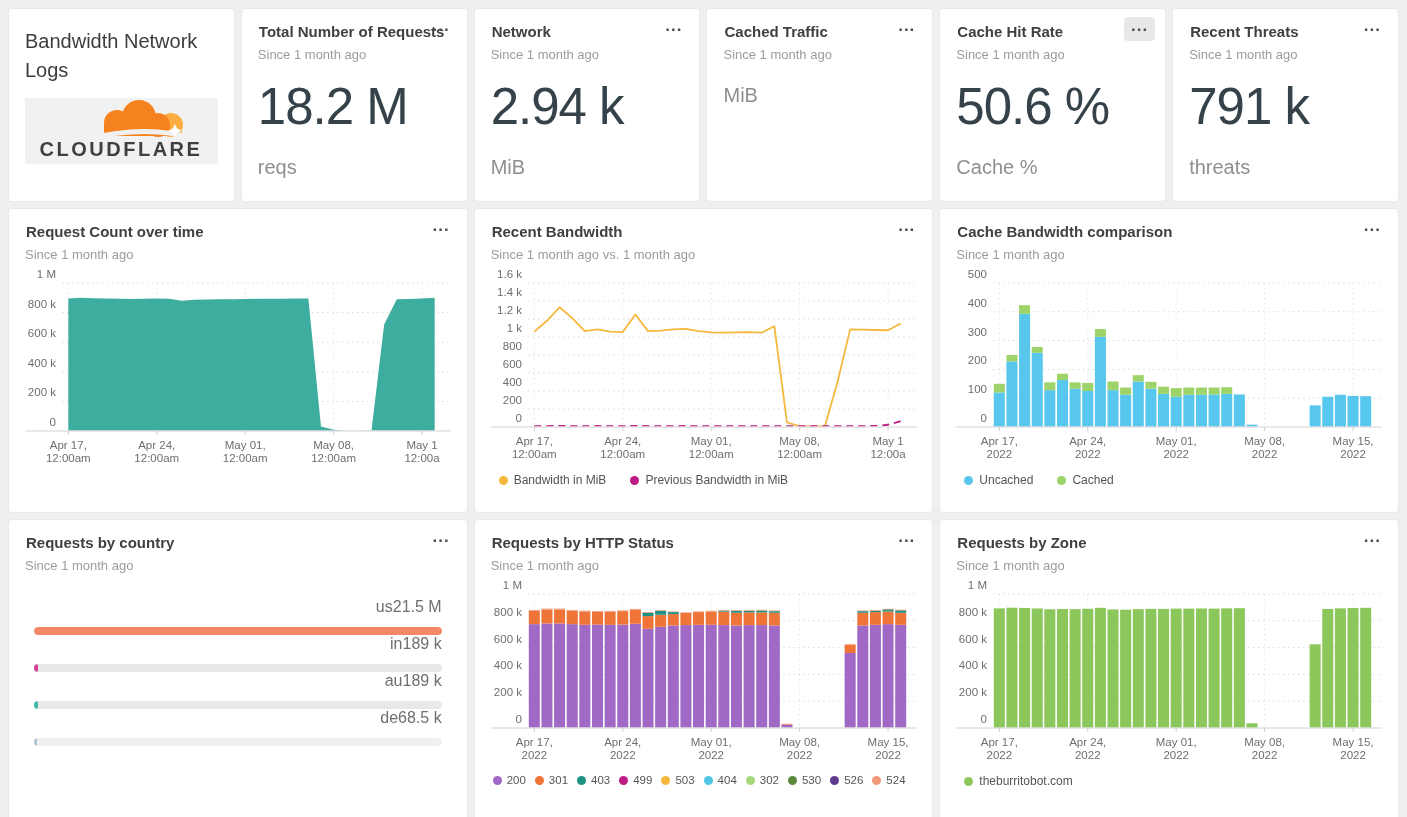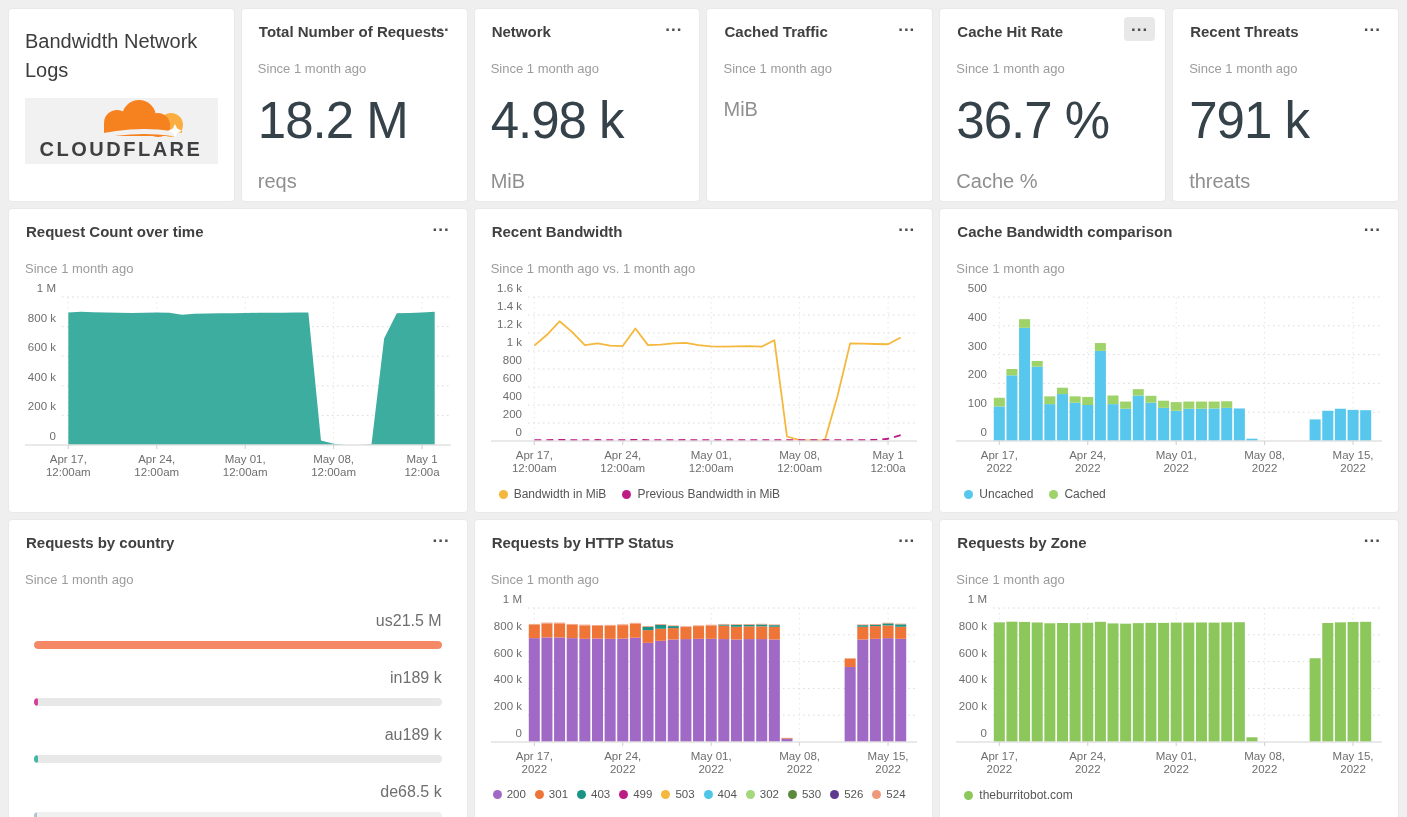--- a/index.html
+++ b/index.html
@@ -11,49 +11,49 @@
   }
   .dash{padding:8px;display:flex;flex-direction:column;gap:6px;}
   .row{display:grid;gap:6px;}
   .r1{grid-template-columns:repeat(6,1fr);height:194px;}
   .r2,.r3{grid-template-columns:repeat(3,1fr);height:305px;}
   .card{
     background:#fff;border:1px solid #e9e9e9;border-radius:4px;
     padding:13px 16px;position:relative;overflow:hidden;box-sizing:border-box;
   }
   .card h3{margin:1px;font-size:15px;color:#404040;font-weight:700;line-height:18px;}
-  .card .sub{font-size:13px;color:#9c9c9c;margin-top:20px;line-height:16px;}
+  .card .sub{font-size:13px;color:#9c9c9c;margin-top:6px;line-height:16px;}
   .menu{
     position:absolute;top:8px;right:10px;color:#4d4d4d;font-size:17px;font-weight:700;
     letter-spacing:1px;line-height:10px;padding:4px 7px 10px;border-radius:4px;cursor:pointer;
     user-select:none;
   }
   .menu.active{background:#e8e8e8;}
   
   .stat .value{font-size:51px;color:#35424a;margin-top:16px;letter-spacing:-1px;line-height:56px;white-space:nowrap;}
   .stat .unit{font-size:20px;color:#8f8f8f;margin-top:21px;}
   
   .title-card h2{font-size:20px;font-weight:400;color:#3d3d3d;margin:5px 0 0;line-height:29px;}
   .logo-wrap{margin-top:13px;}
   
   svg.chart{display:block;margin-top:6px;overflow:hidden;}
   svg text{font-family:"Liberation Sans",sans-serif;}
   .grid-line{stroke:#dadada;stroke-dasharray:1.5 3.5;stroke-width:1;}
   .vgrid{stroke:#e6e6e6;stroke-dasharray:1.5 3.5;stroke-width:1;}
   .axis{stroke:#e2e2e2;}
   .ylab{font-size:11.5px;fill:#6e6e6e;}
   .xlab{font-size:11.5px;fill:#6e6e6e;}
-  .legend{display:flex;align-items:center;gap:16px;margin-top:8px;padding-left:8px;}
+  .legend{display:flex;align-items:center;gap:24px;margin-top:8px;padding-left:8px;}
   .legend .li{display:flex;align-items:center;gap:6px;font-size:12px;color:#555;white-space:nowrap;cursor:pointer;}
   .legend .dot{width:9px;height:9px;border-radius:50%;flex:0 0 auto;}
   .legend.compact{gap:9px;padding-left:2px;}
   .legend.compact .li{font-size:11.5px;gap:5px;}
   
   .country-list{padding:0 9px;}
-  .crow{margin-top:20px;}
+  .crow{}
   .crow:first-child{margin-top:24px;}
   .ctop{display:flex;justify-content:flex-end;font-size:16px;color:#6f6f6f;}
   .ctrack{height:8px;border-radius:4px;background:#e8e8e8;margin-top:11px;overflow:hidden;}
   .ctrack span{display:block;height:100%;border-radius:4px;min-width:3px;}
 </style>
 </head>
 <body>
 
 <div class="dash">
 
@@ -84,36 +84,36 @@
       <h3>Total Number of Requests</h3>
       <div class="sub">Since 1 month ago</div>
       <div class="value">18.2 M</div>
       <div class="unit">reqs</div>
     </div>
 
     <div class="card stat">
       <div class="menu">...</div>
       <h3>Network</h3>
       <div class="sub">Since 1 month ago</div>
-      <div class="value">4.98 k</div>
+      <div class="value">2.94 k</div>
       <div class="unit">MiB</div>
     </div>
 
     <div class="card stat">
       <div class="menu">...</div>
       <h3>Cached Traffic</h3>
       <div class="sub">Since 1 month ago</div>
       <div class="unit">MiB</div>
     </div>
 
     <div class="card stat">
       <div class="menu active">...</div>
       <h3>Cache Hit Rate</h3>
       <div class="sub">Since 1 month ago</div>
-      <div class="value">36.7 %</div>
+      <div class="value">50.6 %</div>
       <div class="unit">Cache %</div>
     </div>
 
     <div class="card stat">
       <div class="menu">...</div>
       <h3>Recent Threats</h3>
       <div class="sub">Since 1 month ago</div>
       <div class="value">791 k</div>
       <div class="unit">threats</div>
     </div>

